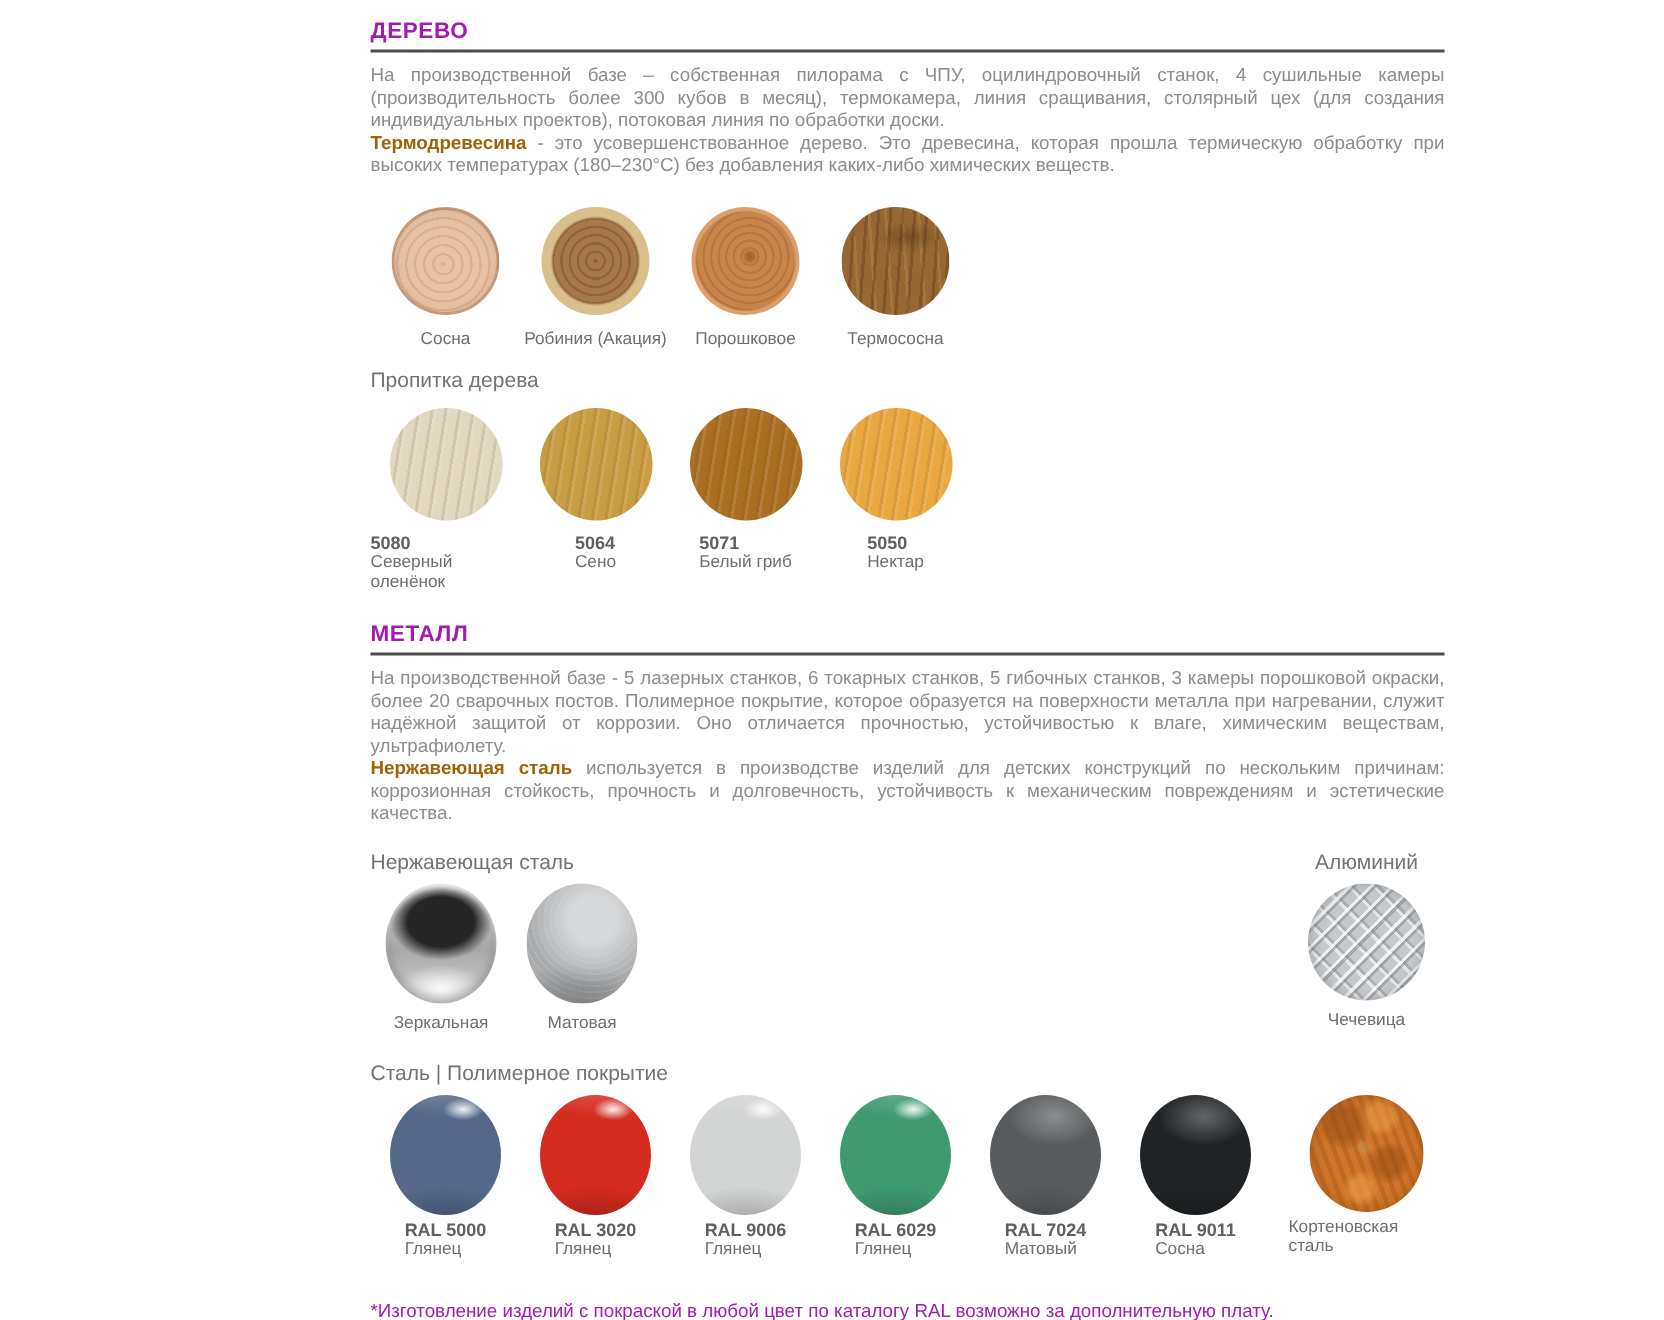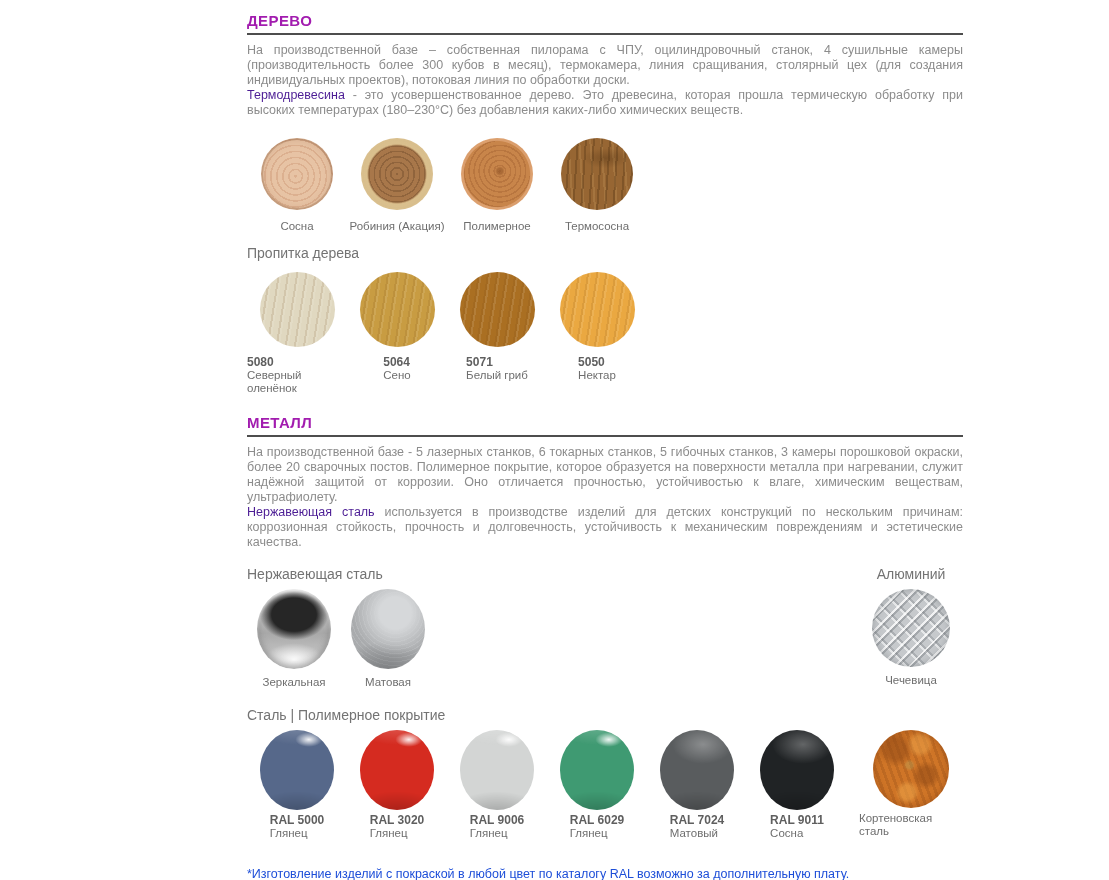--- a/index.html
+++ b/index.html
@@ -32,21 +32,21 @@
     width: 100%;
   }
   p.body {
     margin-top: 8px;
     font-size: 12.5px;
     line-height: 15px;
     color: #8c8c8c;
     text-align: justify;
   }
   p.body + p.body { margin-top: 0; }
-  p.body b { color: #4c1d95; font-weight: normal; }
+  p.body b { color: #a16207; font-weight: bold; }
   h2.sub-title {
     font-size: 14px;
     color: #737373;
     font-weight: normal;
     line-height: 15px;
   }
   .row { display: flex; align-items: flex-start; }
   .col { width: 100px; display: flex; flex-direction: column; align-items: center; }
   .col-sm { width: 94px; }
   .col-lg { width: 104px; }
@@ -155,21 +155,21 @@
   .alum-right h2 { text-align: left; }
   .alum-right .circle { margin-top: 7px; }
   .alum-right .cap { margin-top: 7px; }
   .powder-title { margin-top: 19px; }
   .powder-row { margin-top: 7px; }
   .powder-row .cap { margin-top: 4px; }
   .powder-row .col-corten { margin-left: auto; }
   .footnote {
     margin-top: 27px;
     font-size: 12.5px;
-    color: #1d4ed8;
+    color: #a21caf;
   }
 </style>
 </head>
 <body>
 
 <div class="page">
   <div class="content">
 
     <section>
       <h1 class="sec-title">ДЕРЕВО</h1>
@@ -181,21 +181,21 @@
         <div class="col">
           <div class="circle wood-pine" style="background-color: rgb(231, 195, 164);"></div>
           <div class="cap">Сосна</div>
         </div>
         <div class="col">
           <div class="circle wood-robinia" style="background-color: rgb(168, 119, 74);"></div>
           <div class="cap">Робиния (Акация)</div>
         </div>
         <div class="col">
           <div class="circle wood-larch" style="background-color: rgb(200, 133, 74);"></div>
-          <div class="cap">Полимерное</div>
+          <div class="cap">Порошковое</div>
         </div>
         <div class="col">
           <div class="circle wood-thermo" style="background-color: rgb(151, 102, 51);"></div>
           <div class="cap">Термососна</div>
         </div>
       </div>
 
       <h2 class="sub-title impregnation-title">Пропитка дерева</h2>
       <div class="row impregnation-row">
         <div class="col">

